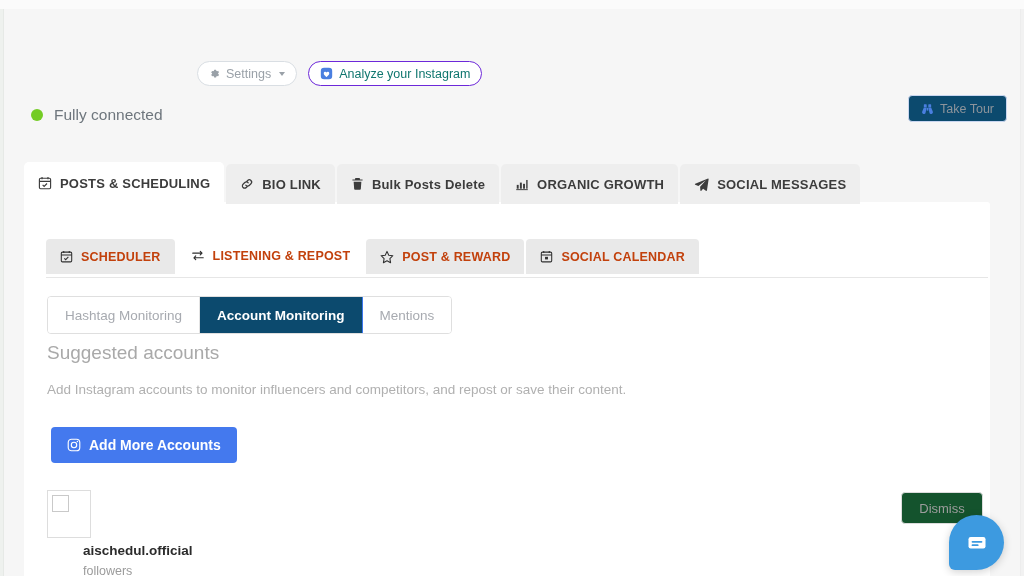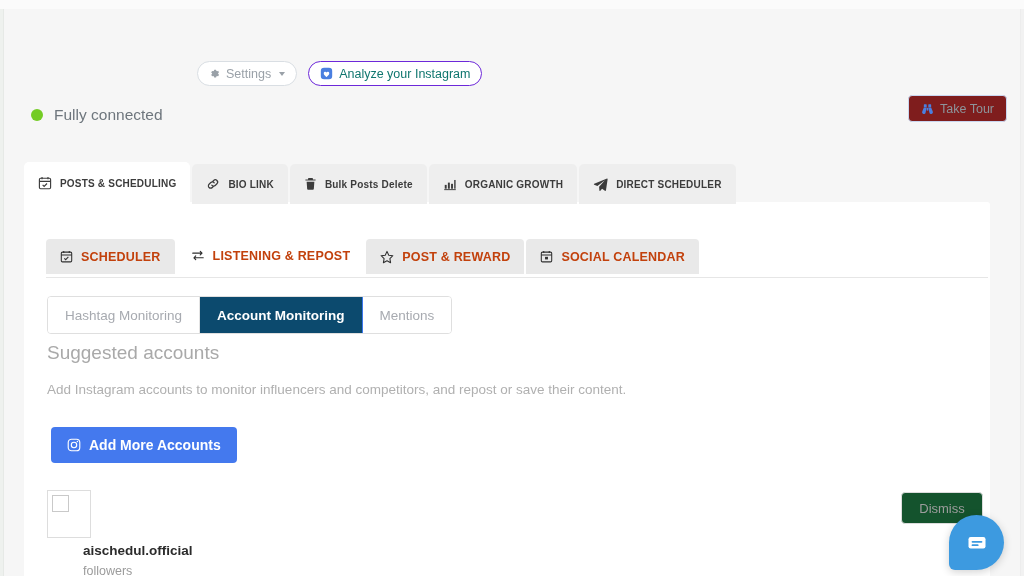--- a/index.html
+++ b/index.html
@@ -115,21 +115,21 @@
     position: absolute;
     right: 13px;
     top: 86px;
     display: inline-flex;
     align-items: center;
     gap: 6px;
     height: 27px;
     padding: 0 12px;
     border: 1px solid #c9d6f0;
     border-radius: 4px;
-    background: #7f1d1d;
+    background: #0c4a6e;
     color: #8d949b;
     font-size: 12.5px;
     box-sizing: border-box;
     cursor: pointer;
     white-space: nowrap;
   }
 
   
   .outer-tabs {
     position: absolute;
@@ -141,21 +141,21 @@
     z-index: 3;
   }
   .otab {
     display: inline-flex;
     align-items: center;
     gap: 8px;
     height: 40px;
     padding: 0 14px;
     background: #eeeeee;
     color: #3c3c3c;
-    font-size: 10px;
+    font-size: 13px;
     font-weight: bold;
     letter-spacing: .2px;
     border-radius: 5px 5px 0 0;
     box-sizing: border-box;
     white-space: nowrap;
     cursor: pointer;
   }
   .otab.active {
     background: #ffffff;
     height: 42px;
@@ -466,21 +466,21 @@
         </span>
         <span>ORGANIC GROWTH</span>
       </div>
 
       <div class="otab">
         <span>
           <svg width="15" height="15" viewBox="0 0 16 16" fill="#3c3c3c" aria-hidden="true">
             <path d="M15 1.6 1.3 7.2c-.5.2-.5.8 0 1l3.4 1.3 8-6.1-6.2 7 .3 4c0 .5.7.7 1 .3l1.9-2.2 3 2.2c.4.3 1 .1 1.1-.4l1.8-11.9c.1-.6-.5-1-1.1-.8z"></path>
           </svg>
         </span>
-        <span>DIRECT SCHEDULER</span>
+        <span>SOCIAL MESSAGES</span>
       </div>
     </div>
 
     <div class="card">
 
       <div class="inner-tabs">
 
         <div class="itab">
           <span>
             <svg width="13" height="13" viewBox="0 0 16 16" fill="none" stroke="#2f2f2f" stroke-width="1.3" aria-hidden="true">

